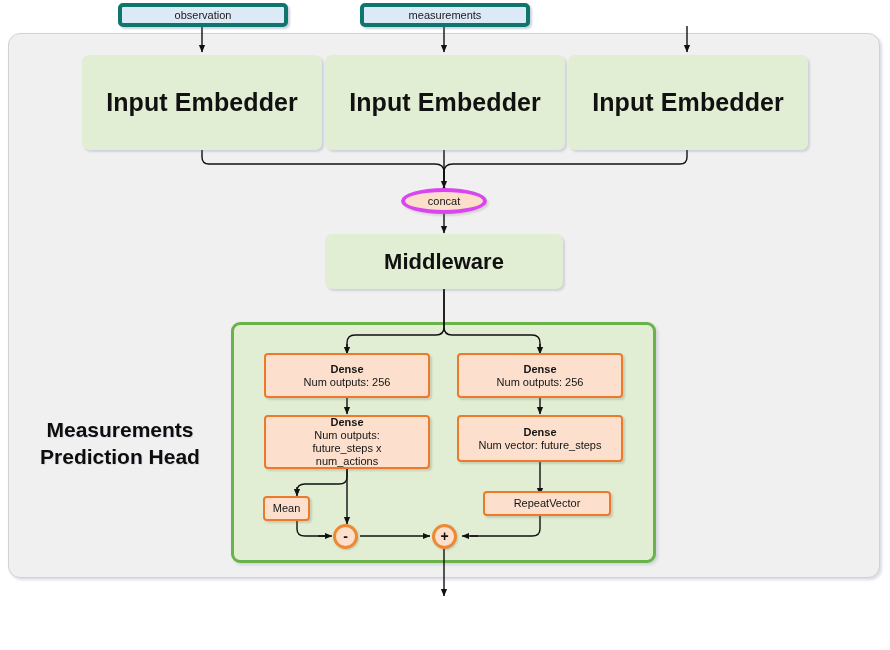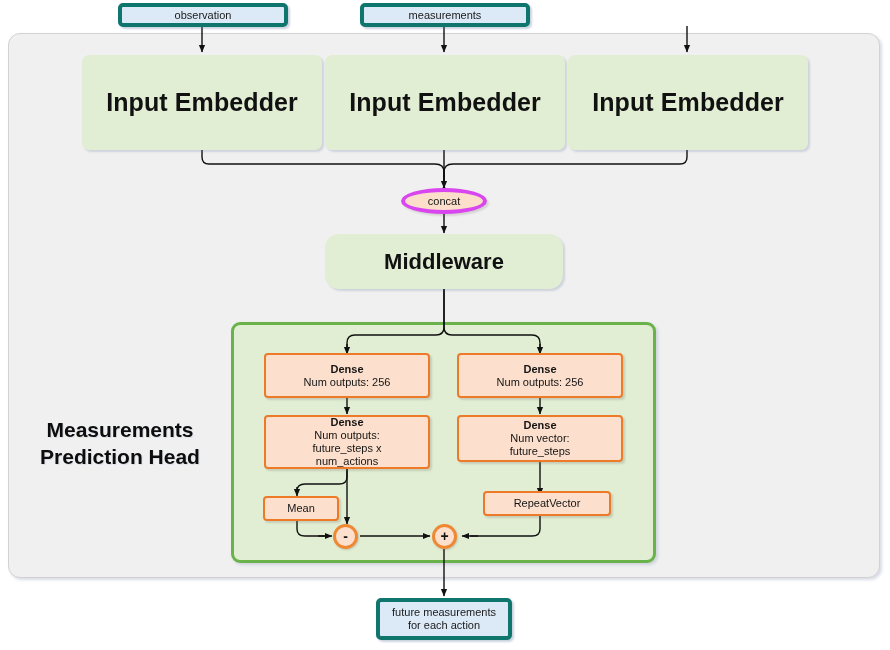--- a/index.html
+++ b/index.html
@@ -82,21 +82,21 @@
 
   
   .op-box {
     background: #fce0cd;
     border: 2px solid #ec7a28;
     border-radius: 4px;
     color: #141414;
     font-size: 11px;
     box-shadow: 2px 2px 2px rgba(120,110,100,0.25);
     flex-direction: column;
-    padding: 2px 20px;
+    padding: 2px 14px;
   }
   .op-box .t-bold { font-weight: bold; }
 
   .ellipse {
     background: #fbdfcb;
     border: 4px solid #d946ef;
     border-radius: 50%;
     color: #141414;
     font-size: 11px;
     box-shadow: 2px 2px 2px rgba(120,110,100,0.22);
@@ -213,41 +213,41 @@
     <span>Input Embedder</span>
   </div>
   <div class="node green-box module-big" style="left:568px; top:55px; width:240px; height:95px;">
     <span>Input Embedder</span>
   </div>
 
   <div class="node ellipse" style="left:401px; top:188px; width:86px; height:26px;">
     <span>concat</span>
   </div>
 
-  <div class="node green-box module-mid" style="left:325px; top:234px; width:238px; height:55px;border-radius:14px;">
+  <div class="node green-box module-mid" style="left:325px; top:234px; width:238px; height:55px;">
     <span>Middleware</span>
   </div>
 
   <div class="node head-label" style="left:20px; top:410px; width:200px; height:66px;">
     <span>Measurements</span>
     <span>Prediction Head</span>
   </div>
 
   <div class="node op-box" style="left:264px; top:353px; width:166px; height:45px;">
     <span class="t-bold">Dense</span>
     <span>Num outputs: 256</span>
   </div>
 
   <div class="node op-box" style="left:264px; top:415px; width:166px; height:54px;">
     <span class="t-bold">Dense</span>
     <span>Num outputs:</span>
     <span>future_steps x num_actions</span>
   </div>
 
-  <div class="node op-box" style="left:263px; top:496px; width:76px; height:25px;">
+  <div class="node op-box" style="left:263px; top:496px; width:47px; height:25px;">
     <span>Mean</span>
   </div>
 
   <div class="node circ-op" style="left:333px; top:524px; width:25px; height:25px;">
     <span>-</span>
   </div>
 
   <div class="node op-box" style="left:457px; top:353px; width:166px; height:45px;">
     <span class="t-bold">Dense</span>
     <span>Num outputs: 256</span>
@@ -259,18 +259,14 @@
   </div>
 
   <div class="node op-box" style="left:483px; top:491px; width:128px; height:25px;">
     <span>RepeatVector</span>
   </div>
 
   <div class="node circ-op" style="left:432px; top:524px; width:25px; height:25px;">
     <span>+</span>
   </div>
 
-  <div class="node io-box" style="left:376px; top:598px; width:136px; height:42px; flex-direction:column;">
-    <span>future measurements</span>
-    <span>for each action</span>
-  </div>
 
 </div>
 
 </body></html>

